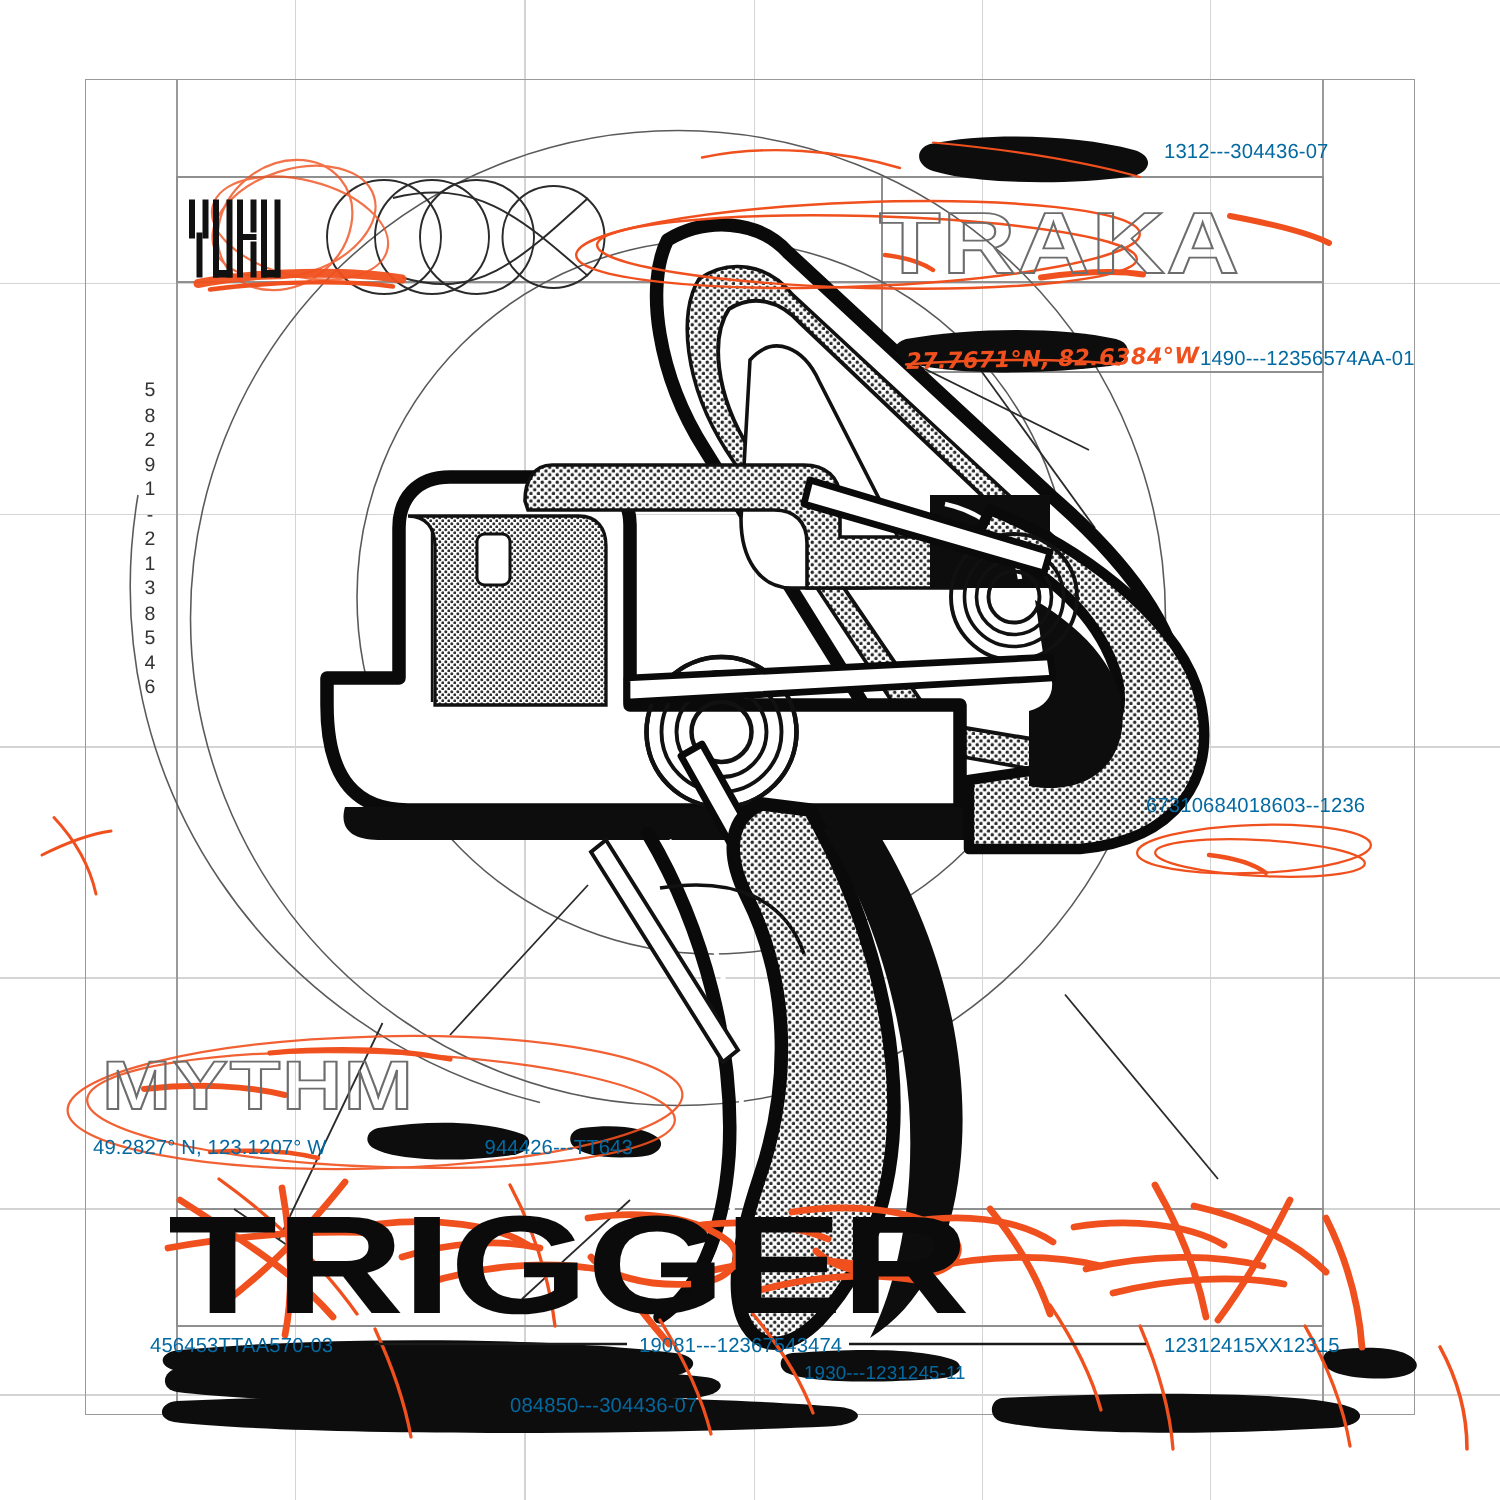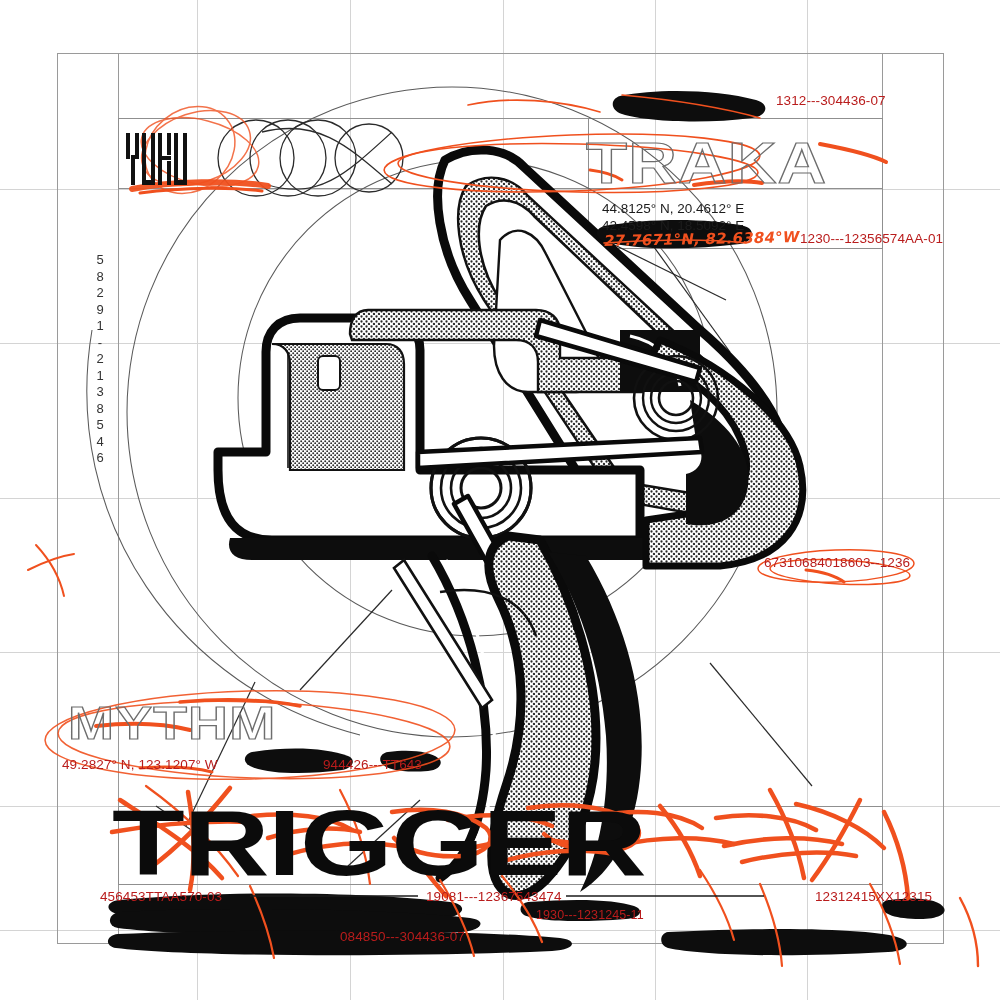--- a/index.html
+++ b/index.html
@@ -4,21 +4,21 @@
 <title>TRIGGER — TRAKA / MYTHM technical poster</title>
 <style>
   html,body{margin:0;padding:0;background:#fff;}
   body{width:1000px;height:1000px;overflow:hidden;
        font-family:"Liberation Sans","DejaVu Sans",sans-serif;color:#1a1a1a;}
   .stage{position:relative;width:1000px;height:1000px;background:#ffffff;}
   .layer{position:absolute;inset:0;width:1000px;height:1000px;}
   svg.layer{display:block;}
 
   
-  .lbl{position:absolute;font-size:13.5px;letter-spacing:.1px;color:#b91c1c;white-space:nowrap;}
+  .lbl{position:absolute;font-size:13.5px;letter-spacing:.1px;color:#0369a1;white-space:nowrap;}
   .lbl.sm{font-size:12.5px;}
   .coord{position:absolute;font-size:13.5px;color:#1c1c1c;white-space:nowrap;line-height:17px;}
   .hand{position:absolute;white-space:nowrap;font-size:15px;font-weight:700;
         font-family:"DejaVu Sans",sans-serif;color:#F0501E;font-style:italic;
         letter-spacing:.2px;transform:rotate(-1.2deg);z-index:7;}
 
   
   .vserial{position:absolute;left:92px;top:252px;font-size:13px;line-height:16.5px;
            color:#333;text-align:center;width:16px;}
   .vserial span{display:block;}
@@ -324,36 +324,32 @@
     <span>-</span>
       <span>2</span>
       <span>1</span>
       <span>3</span>
       <span>8</span>
     <span>5</span>
       <span>4</span>
       <span>6</span>
   </div>
 
-  <div class="coord" style="left:602px;top:200px;">
-    <div>44.8125° N, 20.4612° E</div>
-    <div>42.4598° N, 18.5092° E</div>
-  </div>
   <div class="hand" style="left:604px;top:230px;">27.7671°N, 82.6384°W</div>
 
   <div class="lbl" style="left:776px;top:93px;">1312---304436-07</div>
-  <div class="lbl" style="left:800px;top:231px;">1230---12356574AA-01</div>
-  <div class="lbl" style="left:764px;top:555px;text-align:center;">67310684018603--1236</div>
+  <div class="lbl" style="left:800px;top:231px;">1490---12356574AA-01</div>
+  <div class="lbl" style="left:764px;top:529px;text-align:center;">67310684018603--1236</div>
 
   <div class="lbl" style="left:62px;top:757px;text-align:right;">49.2827° N, 123.1207° W</div>
   <div class="lbl" style="left:323px;top:757px;">944426---TT643</div>
 
   <div class="lbl" style="left:100px;top:889px;text-align:right;">456453TTAA570-03</div>
   <div class="lbl" style="left:426px;top:889px;">19081---12367543474</div>
-  <div class="lbl" style="left:776px;top:889px;margin-left:39px;">12312415XX12315</div>
+  <div class="lbl" style="left:776px;top:889px;">12312415XX12315</div>
   <div class="lbl sm" style="left:536px;top:908px;z-index:8;">1930---1231245-11</div>
   <div class="lbl" style="left:340px;top:929px;z-index:8;">084850---304436-07</div>
 
   <svg class="layer" viewBox="0 0 1000 1000">
     <g stroke="#1a1a1a" stroke-width="1.6">
       <line x1="250" y1="896" x2="418" y2="896"></line>
       <line x1="566" y1="896" x2="764" y2="896"></line>
     </g>
   </svg>
 

